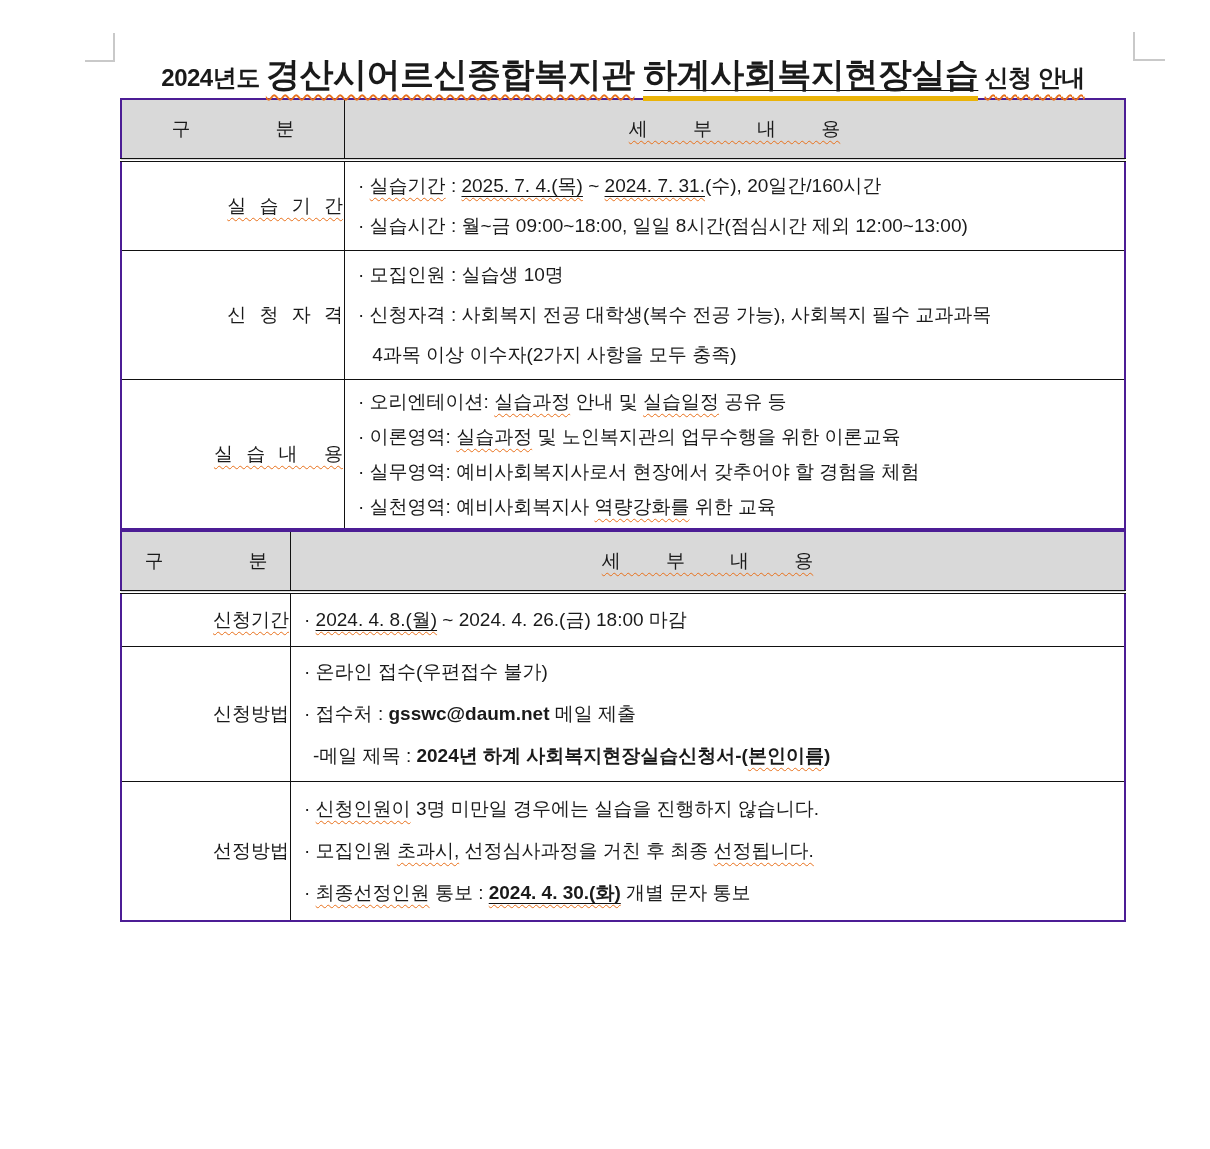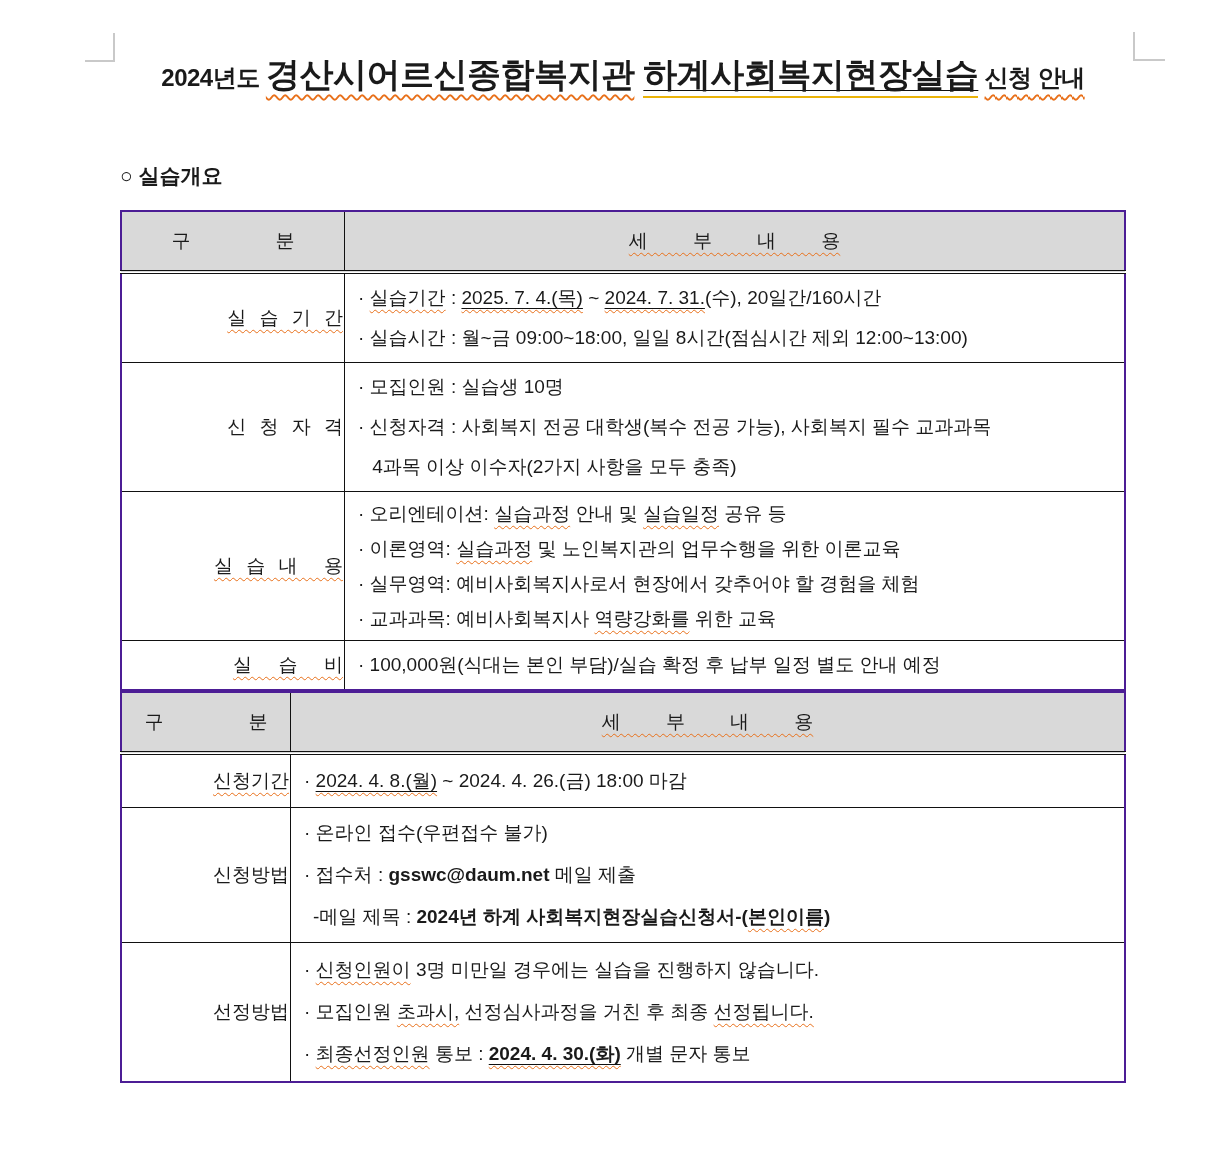--- a/index.html
+++ b/index.html
@@ -14,21 +14,21 @@
   .crop-tr{left:1133px;top:32px;width:30px;height:27px;
     border-left:2px solid #c9c9c9;border-bottom:2px solid #c9c9c9;}
 
   .content{margin-left:120px;width:1006px;}
 
   h1{
     margin:52px 0 0 0;text-align:center;font-weight:700;font-size:24px;
     letter-spacing:-0.5px;white-space:pre;
   }
   h1 .lg{font-size:34px;}
-  h1 .u{border-bottom:2px solid #eab308;padding-bottom:3px;}
+  h1 .u{border-bottom:5px solid #eab308;padding-bottom:3px;}
   h1 .w{text-decoration:underline wavy #e8701a;text-decoration-thickness:2px;text-underline-offset:8px;}
 
   .sec-heading{
     margin-top:64px;font-size:21px;font-weight:700;letter-spacing:0px;
   }
   .sec-heading + table{margin-top:20px;}
 
   table{
     border-collapse:collapse;width:1006px;table-layout:fixed;
     border:2px solid #4c1d95;
@@ -68,21 +68,20 @@
 </head>
 <body>
 
 <div class="crop-mark crop-tl"></div>
 <div class="crop-mark crop-tr"></div>
 
 <div class="content">
 
   <h1><span>2024년도 </span><span class="lg"><span class="w">경산시어르신종합복지관</span></span><span class="lg"> </span><span class="lg"><span class="u">하계사회복지현장실습</span></span><span> </span><span><span class="w">신청 안내</span></span></h1>
 
-  <div class="sec-heading">○ 실습개요</div>
 
   <table id="t1">
     <thead>
       <tr>
         <th class="col1 ws-xl">구 분</th>
         <th class="col2 ws-lg"><span><span class="w">세 부 내 용</span></span></th>
       </tr>
     </thead>
     <tbody>
         <tr>
@@ -99,27 +98,21 @@
             <div class="line"><span>· 신청자격 : 사회복지 전공 대학생(복수 전공 가능), 사회복지 필수 교과과목</span></div>
             <div class="line indent"><span> 4과목 이상 이수자(2가지 사항을 모두 충족)</span></div>
           </td>
         </tr>
         <tr>
           <td class="label-cell ws-sm"><span class="w">실 습 내  용</span></td>
           <td class="content-cell">
             <div class="line"><span>· 오리엔테이션: </span><span><span class="w">실습과정</span></span><span> 안내 및 </span><span><span class="w">실습일정</span></span><span> 공유 등</span></div>
             <div class="line"><span>· 이론영역: </span><span><span class="w">실습과정</span></span><span> 및 노인복지관의 업무수행을 위한 이론교육</span></div>
             <div class="line"><span>· 실무영역: 예비사회복지사로서 현장에서 갖추어야 할 경험을 체험</span></div>
-            <div class="line"><span>· 교과과목: 예비사회복지사 </span><span><span class="w">역량강화를</span></span><span> 위한 교육</span></div>
-          </td>
-        </tr>
-        <tr>
-          <td class="label-cell ws-sm"><span class="w">실  습  비</span></td>
-          <td class="content-cell">
-            <div class="line"><span>· 100,000원(식대는 본인 부담)/실습 확정 후 납부 일정 별도 안내 예정</span></div>
+            <div class="line"><span>· 실천영역: 예비사회복지사 </span><span><span class="w">역량강화를</span></span><span> 위한 교육</span></div>
           </td>
         </tr>
       </tbody>
   </table>
 
 
   <table id="t2">
     <thead>
       <tr>
         <th class="col1 ws-xl">구 분</th>

